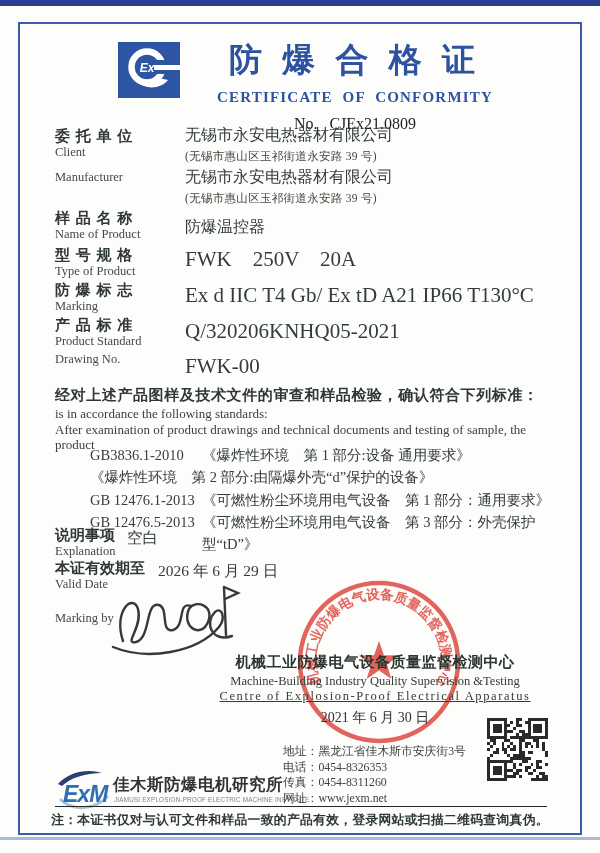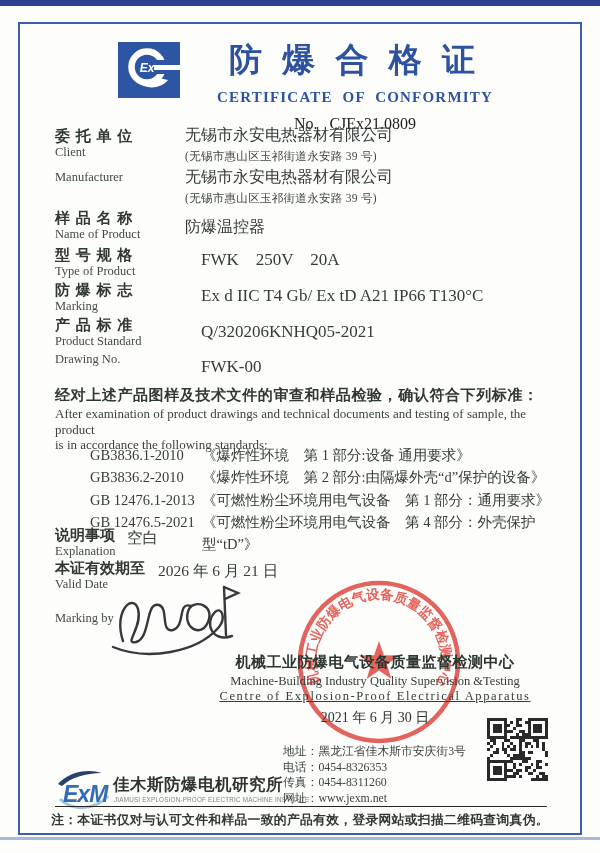--- a/index.html
+++ b/index.html
@@ -14,21 +14,21 @@
   .titlebox{position:absolute;left:185px;top:38px;width:340px;text-align:center;}
   .t-zh{font-size:33px;font-weight:bold;color:#2c52a0;letter-spacing:6px;white-space:pre;}
   .t-en{font-size:15px;font-weight:bold;color:#2c52a0;letter-spacing:1.2px;white-space:pre;margin-top:6px;}
   .t-no{font-size:16px;color:#1d1d1d;margin-top:9px;white-space:pre;}
   
   .row{position:absolute;left:55px;width:515px;}
   .lz{font-size:15px;font-weight:bold;color:#2f3833;letter-spacing:1px;line-height:17px;}
   .le{font-size:12.5px;color:#414b46;line-height:15px;}
   .val{position:absolute;left:130px;top:-1px;font-size:16px;color:#333d38;line-height:19px;}
   .vnote{font-size:11.5px;color:#3c463f;margin-top:3px;letter-spacing:.3px;}
-  .vsm{font-size:17px;margin-left:16px;}
+  .vsm{font-size:21px;}
   
   .stmt-zh{position:absolute;left:55px;top:386px;width:500px;font-size:15px;font-weight:bold;
            color:#2f3833;letter-spacing:.6px;}
   .stmt-en{position:absolute;left:55px;top:406px;width:500px;font-size:13px;color:#38423d;line-height:15.5px;}
   .stds{position:absolute;left:90px;top:444px;width:480px;font-size:14.5px;color:#343e39;}
   .std{display:flex;line-height:22.3px;}
   .std .code{min-width:112px;}
   
   .expl-val{left:72px;}
   .valid-val{left:103px;font-size:15.5px;}
@@ -114,52 +114,51 @@
     <div class="le">Product Standard</div>
     <div class="val vsm" style="top:5px">Q/320206KNHQ05-2021</div>
   </div>
   <div class="row" style="top:352px">
     <div class="le">Drawing No.</div>
     <div class="val vsm" style="top:5px">FWK-00</div>
   </div>
 
   <div class="stmt-zh">经对上述产品图样及技术文件的审查和样品检验，确认符合下列标准：</div>
   <div class="stmt-en">
+    <div>is in accordance the following standards:</div>
     <div>After examination of product drawings and technical documents and testing of sample, the product</div>
-    <div>is in accordance the following standards:</div>
   </div>
 
   <div class="stds">
     <div class="std">
       <span class="code">GB3836.1-2010</span>
       <span>《爆炸性环境　第 1 部分:设备 通用要求》</span>
     </div>
     <div class="std">
-      <span class="code">GB3836.2-2010</span>
       <span>《爆炸性环境　第 2 部分:由隔爆外壳“d”保护的设备》</span>
     </div>
     <div class="std">
       <span class="code">GB 12476.1-2013</span>
       <span>《可燃性粉尘环境用电气设备　第 1 部分：通用要求》</span>
     </div>
     <div class="std">
-      <span class="code">GB 12476.5-2021</span>
-      <span>《可燃性粉尘环境用电气设备　第 4 部分：外壳保护型“tD”》</span>
+      <span class="code">GB 12476.5-2013</span>
+      <span>《可燃性粉尘环境用电气设备　第 3 部分：外壳保护型“tD”》</span>
     </div>
   </div>
 
   <div class="row" style="top:527px">
     <div class="lz" style="letter-spacing:0">说明事项</div>
     <div class="le">Explanation</div>
     <div class="val expl-val" style="top:1px;font-size:15.5px">空白</div>
   </div>
   <div class="row" style="top:560px">
     <div class="lz" style="letter-spacing:0">本证有效期至</div>
     <div class="le">Valid Date</div>
-    <div class="val valid-val" style="top:1px">2026 年 6 月 21 日</div>
+    <div class="val valid-val" style="top:1px">2026 年 6 月 29 日</div>
   </div>
   <div class="row" style="top:608px">
     <div class="le" style="margin-top:3px">Marking by</div>
   </div>
 
   <div class="sig">
     <svg width="155" height="95" viewBox="0 0 155 95" xmlns="http://www.w3.org/2000/svg">
       <g fill="none" stroke="#26282a" stroke-width="2.4" stroke-linecap="round" opacity="0.92">
         <path d="M18,66 C8,36 28,18 33,34 C38,52 18,70 31,67 C46,63 40,26 54,30 C64,33 55,58 68,55 C81,51 72,26 86,31"></path>
         <path d="M84,34 C76,52 96,64 103,47 C110,30 90,24 84,34"></path>

